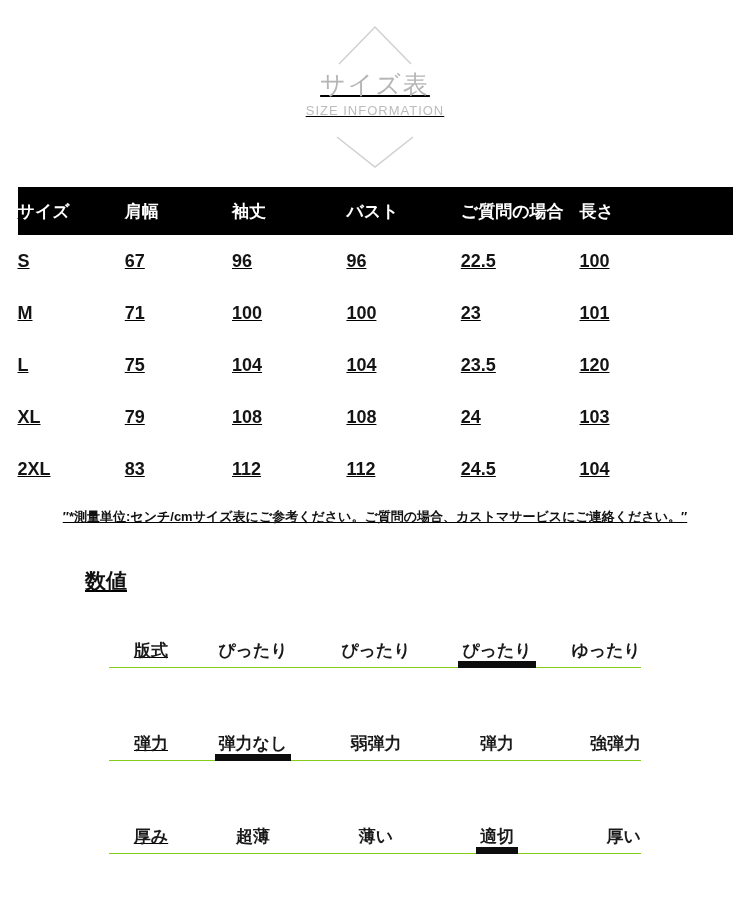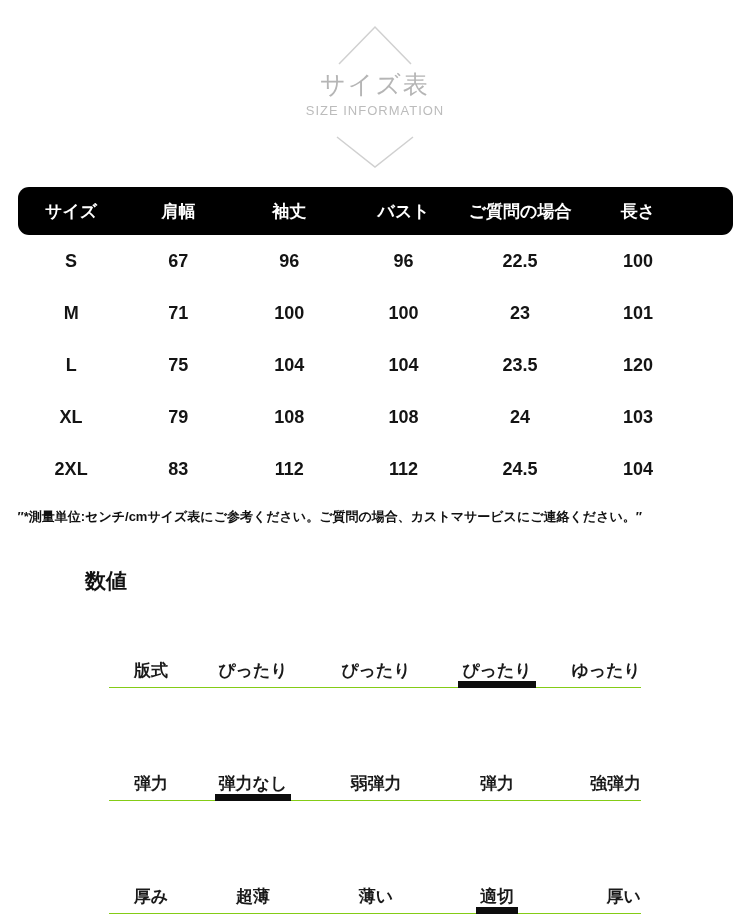--- a/index.html
+++ b/index.html
@@ -1,61 +1,62 @@
 <!DOCTYPE html>
 <html><head>
 <meta charset="utf-8">
 <style>
   html,body{margin:0;padding:0;background:#fff;}
   .page{
     width:750px;height:917px;position:relative;overflow:hidden;background:#ffffff;
     font-family:"Liberation Sans","DejaVu Sans",sans-serif;
+    text-decoration:underline;
   }
   
   .hero{position:relative;height:172px;text-align:center;}
   .hero svg{position:absolute;top:0;left:0;}
   .hero-title{
     position:relative;padding-top:71px;font-size:25px;line-height:27px;
     color:#b5b5b5;letter-spacing:2px;
   }
   .hero-sub{
     position:relative;margin-top:5px;font-size:13px;line-height:15px;
     color:#bcbcbc;letter-spacing:1px;
   }
   
   .table-wrap{width:715px;margin:15px auto 0;}
   .thead,.trow{
     display:grid;
     grid-template-columns:15% 15% 16% 16% 16.6% 21.4%;
-    align-items:center;text-align:center;white-space:nowrap;border-radius:11px;
+    align-items:center;white-space:nowrap;
   }
   .thead{background:#000000;color:#ffffff;height:48px;font-size:17px;font-weight:bold;}
   .trow{height:52px;font-size:18px;font-weight:600;color:#141414;}
   .thead .tcell:last-child,.trow .tcell:last-child{padding-right:36px;}
   .note{
-    margin:13px 0 14px;font-size:13px;line-height:17px;
+    margin:13px 0 14px;text-align:center;font-size:13px;line-height:17px;
     font-weight:bold;color:#111111;
   }
   
   .attrs-heading{
     margin:36px 0 0 85px;font-size:21px;line-height:40px;
     font-weight:bold;color:#111111;
   }
   .attr-rows{width:532px;margin:0 auto;}
   .attr-row{
     display:grid;grid-template-columns:84px 120px 126px 116px 1fr;
     align-items:end;border-bottom:1px solid #84cc16;
     padding-bottom:6px;margin-top:66px;
   }
   .attr-row:first-child{margin-top:40px;}
   .attr-cell{
     text-align:center;font-size:17px;line-height:20px;font-weight:bold;
     color:#1a1a1a;white-space:nowrap;
   }
-  .attr-row .attr-cell:last-child{text-align:right;margin-top:20px;}
+  .attr-row .attr-cell:last-child{text-align:right;}
   .opt span{position:relative;display:inline-block;}
   .opt.selected span::after{
     content:"";position:absolute;left:-4px;right:-4px;bottom:-7px;
     height:7px;background:#0d0d0d;
   }
 </style>
 </head>
 <body>
 
 <div class="page">

